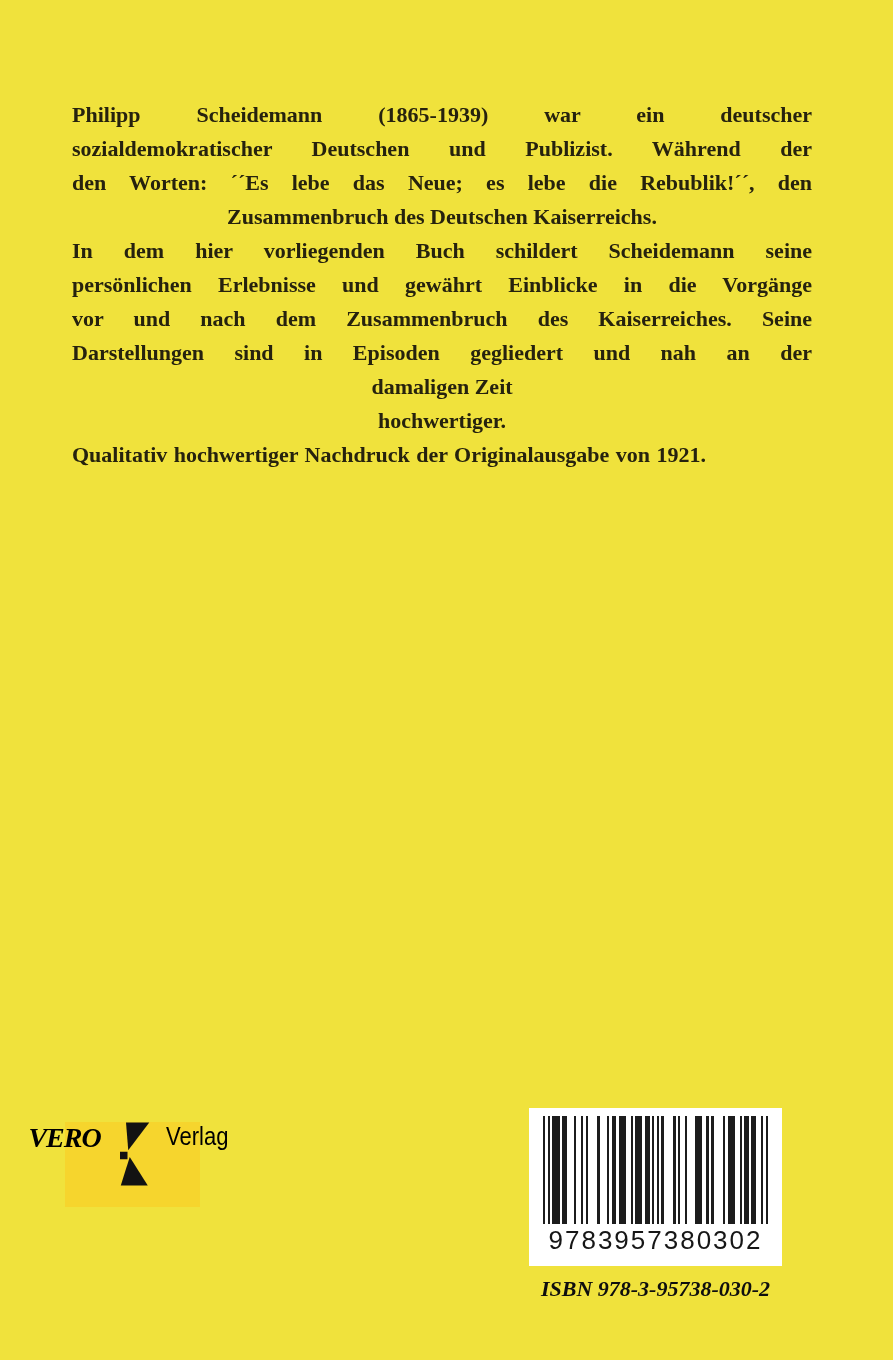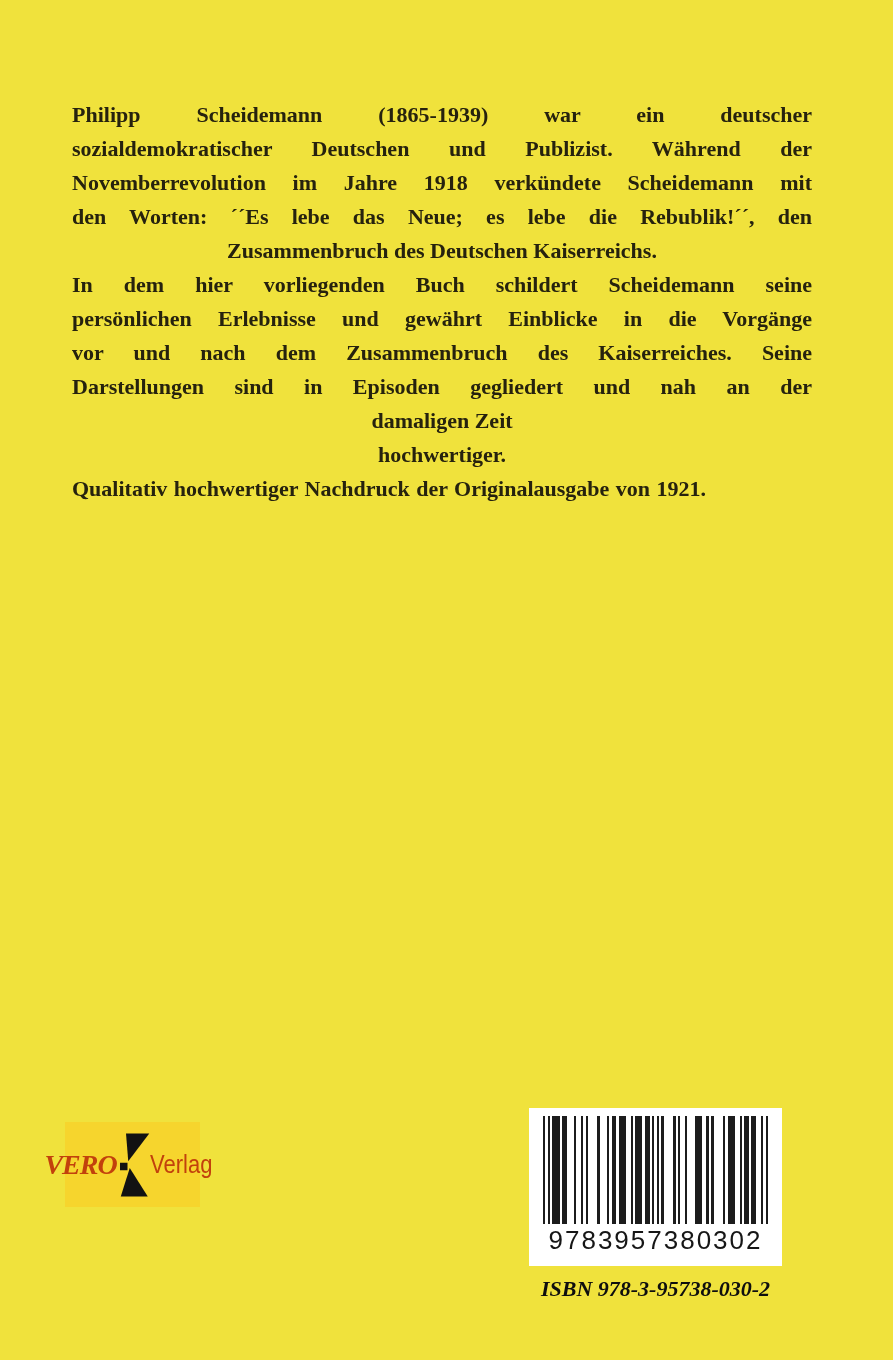--- a/index.html
+++ b/index.html
@@ -37,24 +37,24 @@
 
   
   .logo {
     position: absolute;
     left: 65px;
     top: 1122px;
     width: 135px;
     height: 85px;
     background: var(--logo-bg);
     display: flex;
-    align-items: center;
+    align-items: flex-start;
     justify-content: center;
-    gap: 0;
-    color: #c2410c;
+    gap: 16px;
+    color: #000000;
   }
   .logo .vero {
     font-family: "Liberation Serif", serif;
     font-style: italic;
     font-weight: 700;
     font-size: 28px;
     letter-spacing: -1px;
   }
   .logo .hourglass { width: 33px; height: 64px; flex: 0 0 auto; }
   .logo .verlag {
@@ -106,21 +106,20 @@
 </style>
 </head>
 <body>
 
 <main>
 
   <section class="blurb">
     <div>
         <div class="line j">Philipp Scheidemann (1865-1939) war ein deutscher</div>
         <div class="line j">sozialdemokratischer Deutschen und Publizist. Während der</div>
-        <div class="line j">Novemberrevolution im Jahre 1918 verkündete Scheidemann mit</div>
         <div class="line j">den Worten: ´´Es lebe das Neue; es lebe die Rebublik!´´, den</div>
         <div class="line">Zusammenbruch des Deutschen Kaiserreichs.</div>
       </div>
     <div>
         <div class="line j">In dem hier vorliegenden Buch schildert Scheidemann seine</div>
         <div class="line j">persönlichen Erlebnisse und gewährt Einblicke in die Vorgänge</div>
         <div class="line j">vor und nach dem Zusammenbruch des Kaiserreiches. Seine</div>
         <div class="line j">Darstellungen sind in Episoden gegliedert und nah an der</div>
         <div class="line">damaligen Zeit</div>
         <div class="line">hochwertiger.</div>

